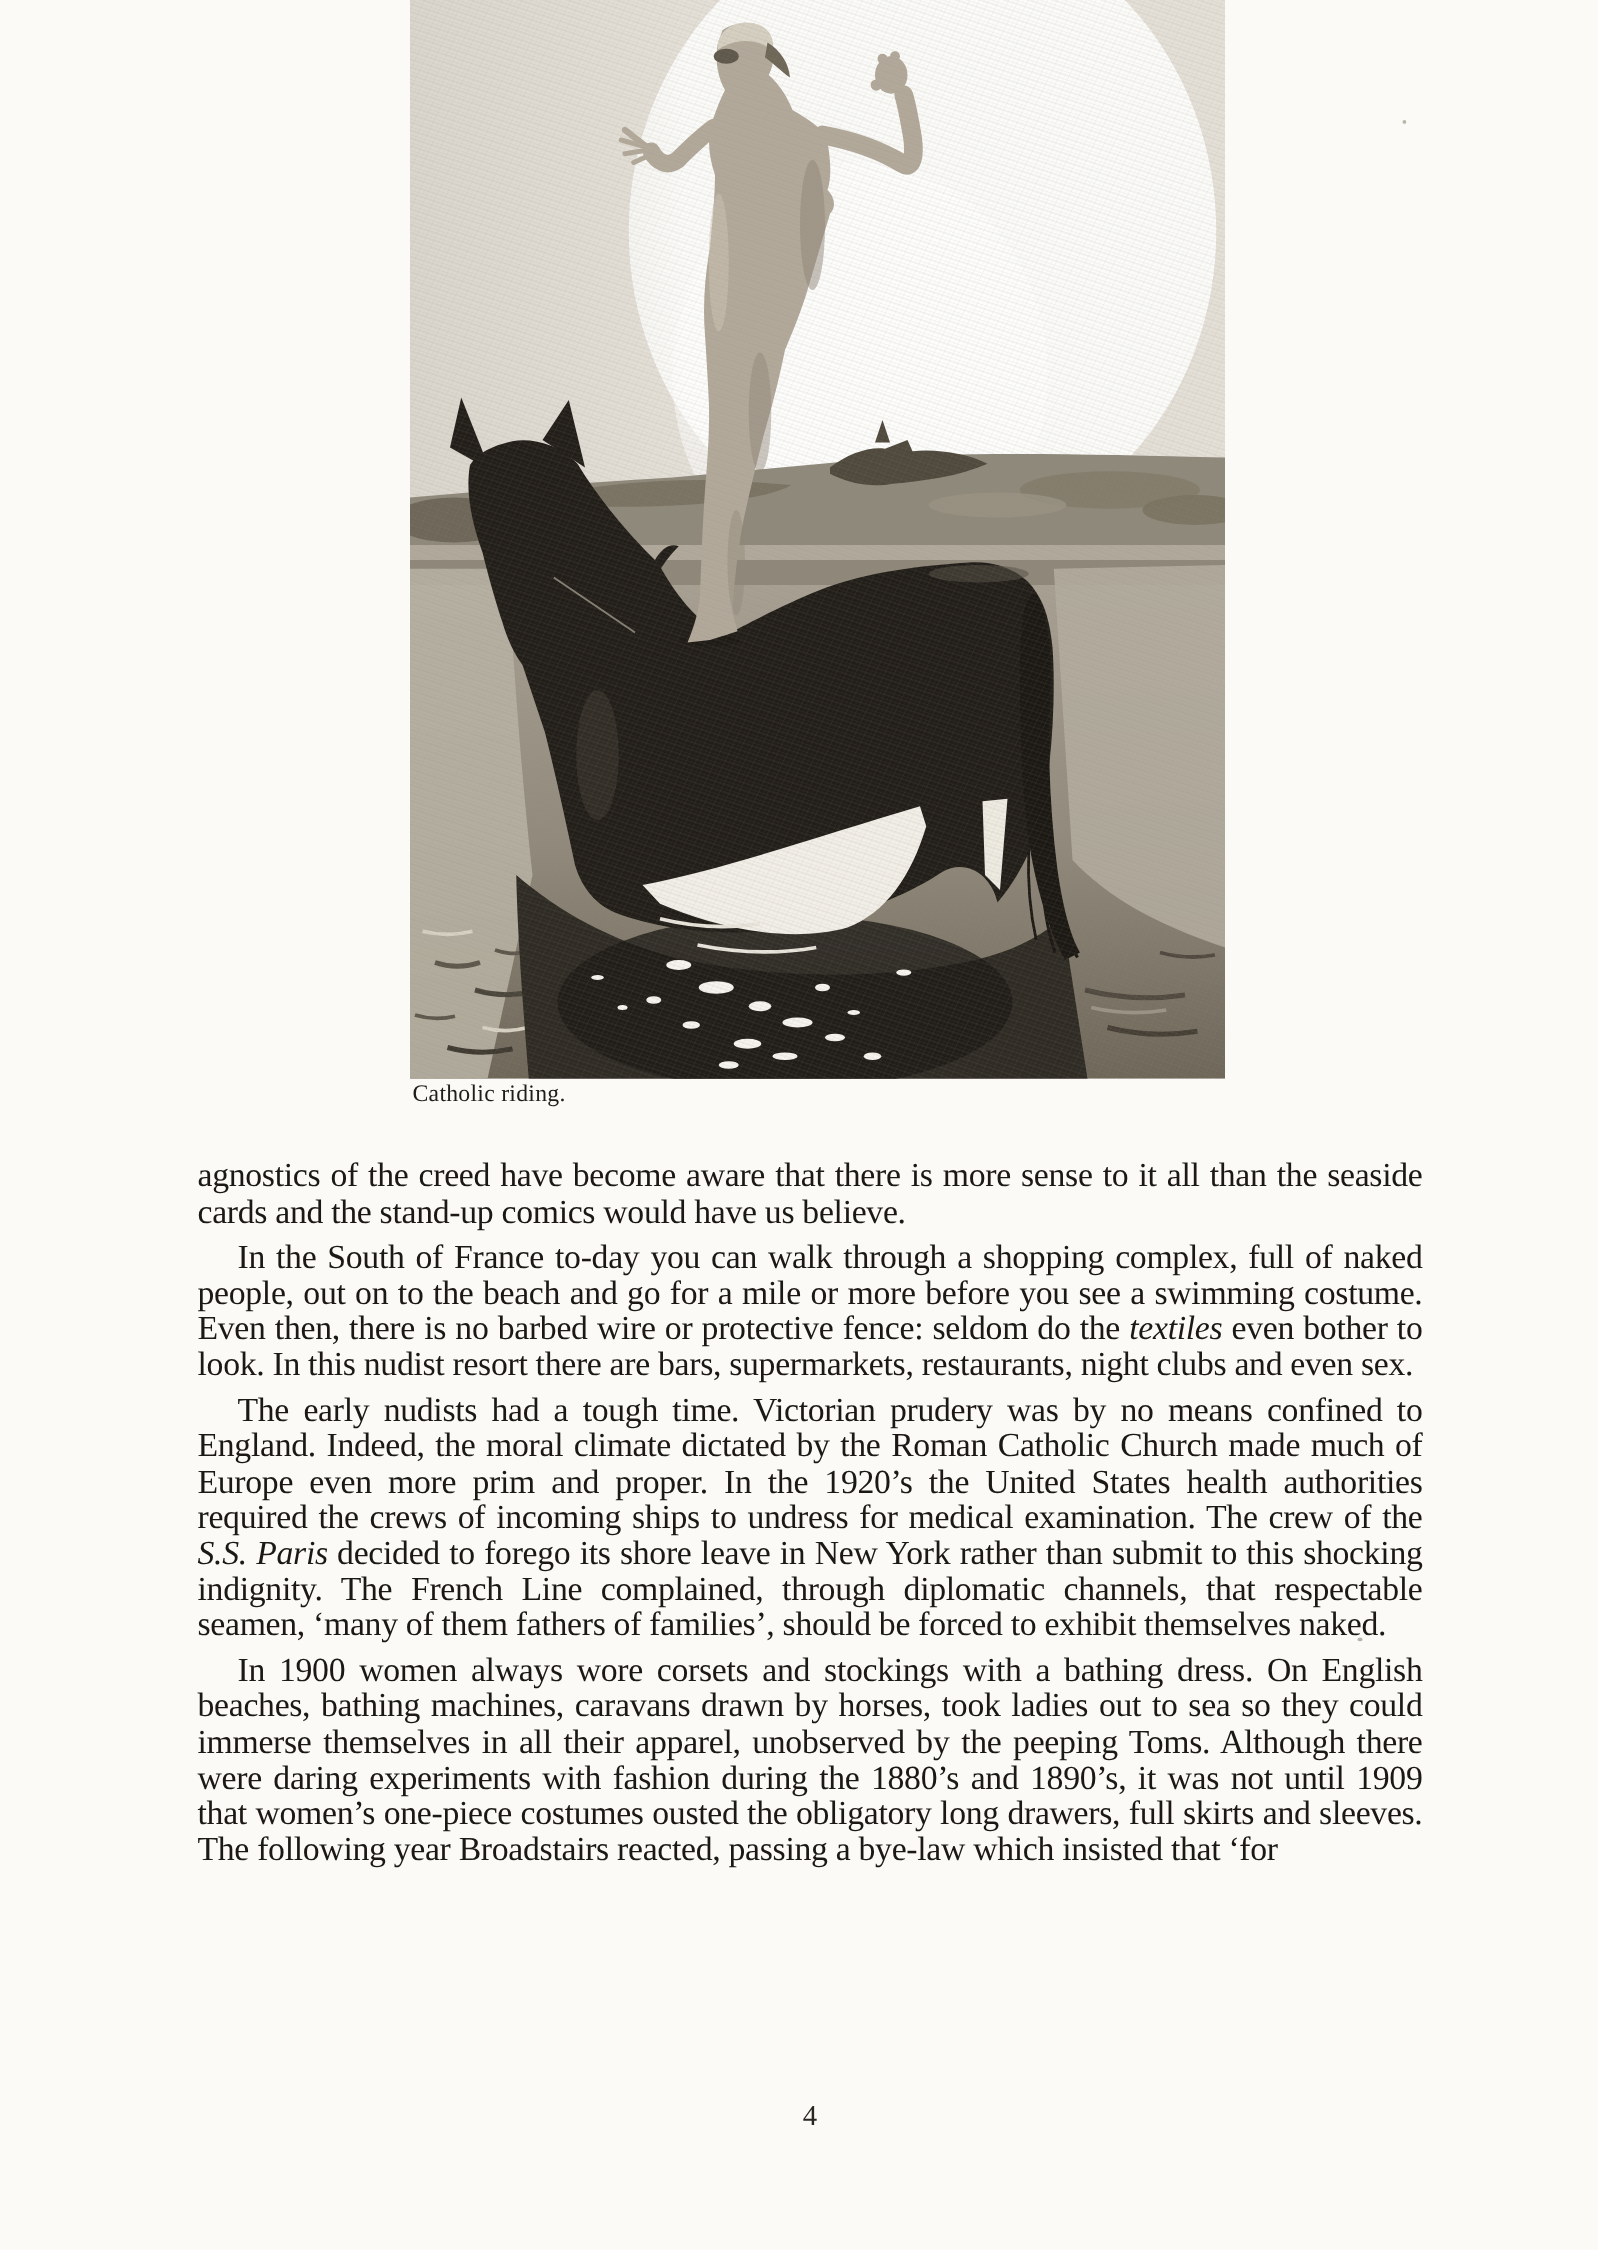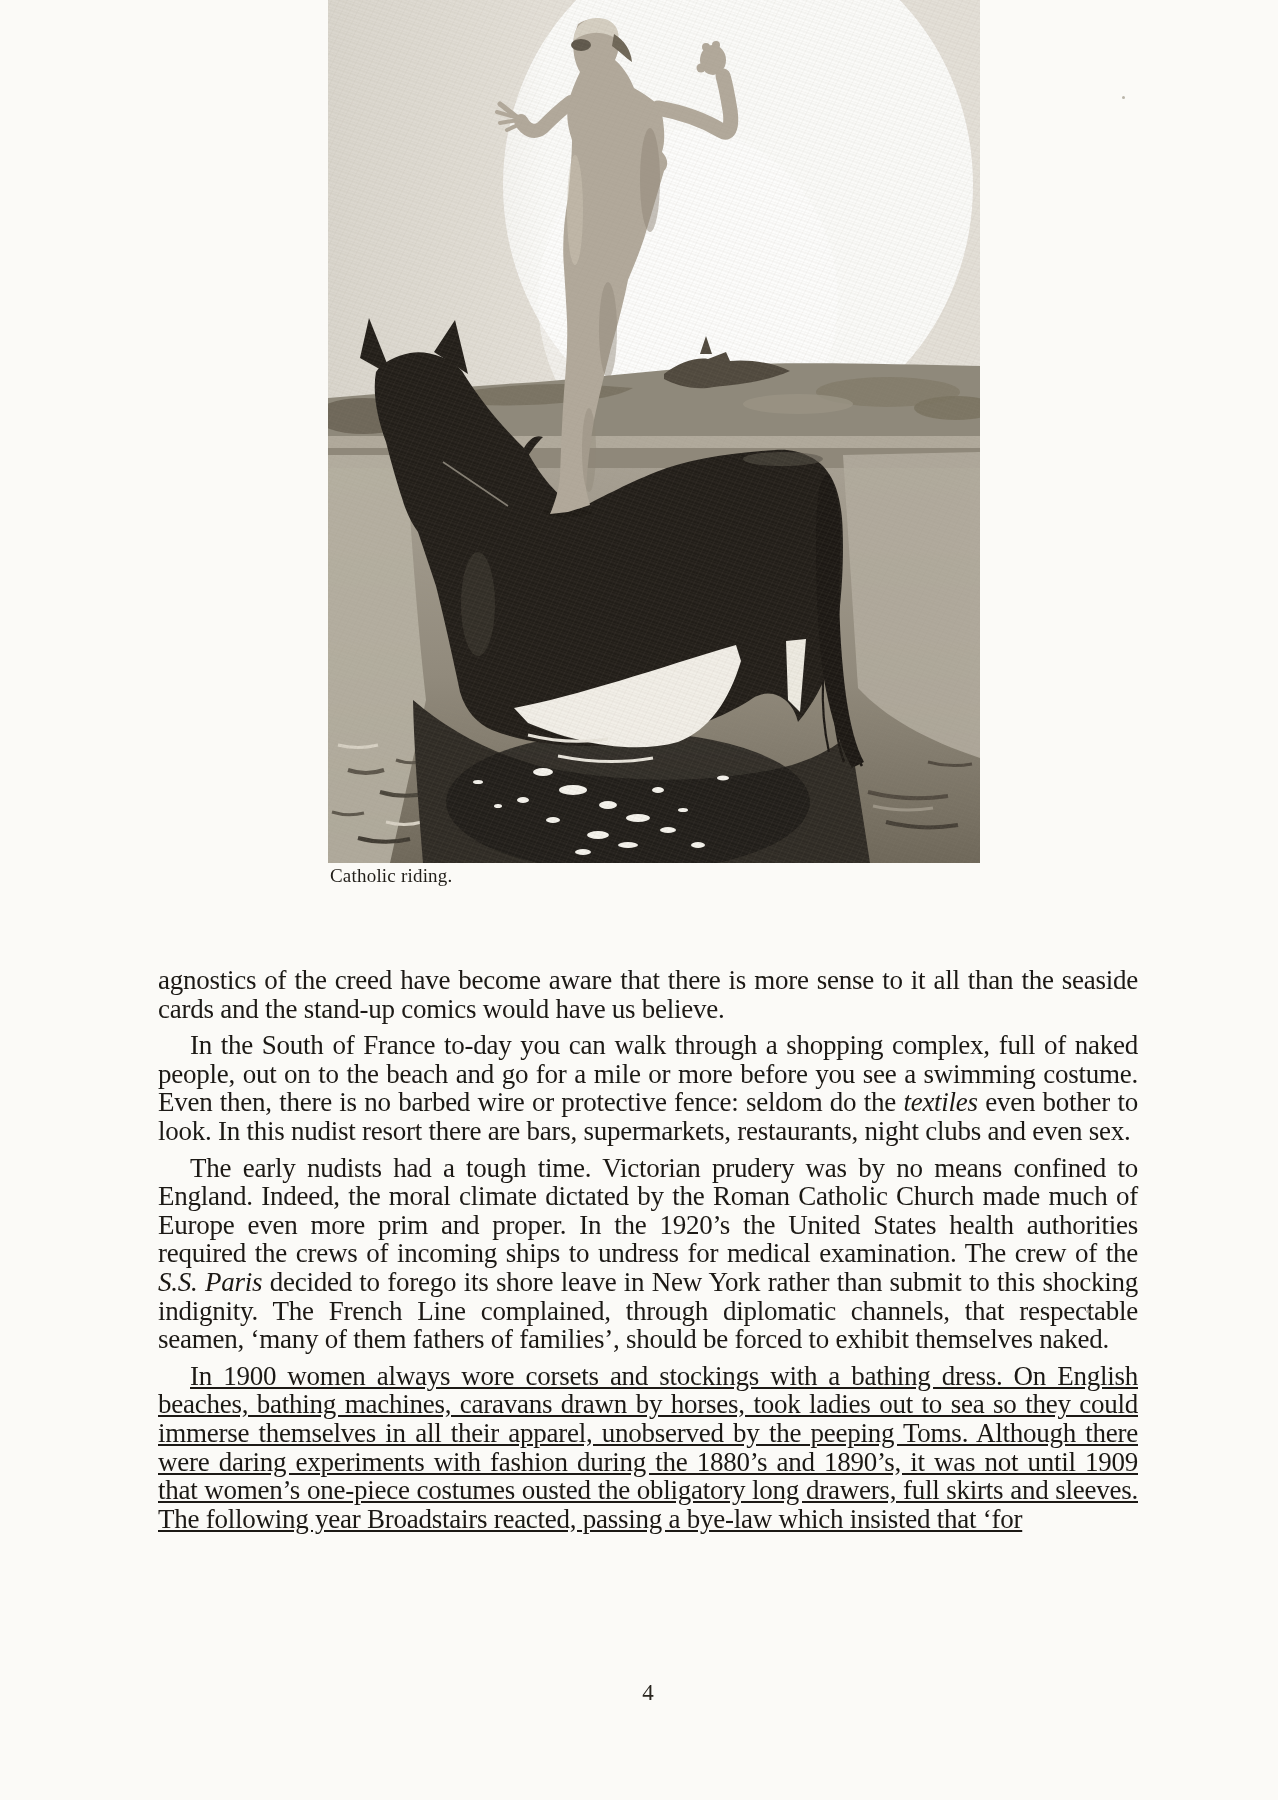--- a/index.html
+++ b/index.html
@@ -14,28 +14,28 @@
   .photo{
     position:absolute;left:328px;top:0;width:652px;height:863px;
     margin:0;padding:0;
   }
   .photo svg{display:block;width:652px;height:863px;}
   .caption{
     position:absolute;left:330px;top:864px;
     font-size:19px;line-height:24px;letter-spacing:.2px;color:#211e19;
   }
   .textblock{
-    position:absolute;left:158px;top:926px;width:980px;margin-top:40px;
+    position:absolute;left:158px;top:926px;width:980px;
   }
   .para{
     font-size:27px;line-height:28.6px;letter-spacing:-0.25px;
     text-align:justify;margin:0 0 8px 0;color:#1c1915;
   }
   .para.indent{text-indent:32px;}
-  .para:last-child{margin-bottom:0;text-decoration:underline;}
+  .para:last-child{margin-bottom:0;}
   .pagenum{
     position:absolute;left:158px;top:1680px;width:980px;
     text-align:center;font-size:23px;color:#2a2620;
   }
   .fleck{position:absolute;border-radius:50%;background:#b9b4a9;}
 </style>
 </head>
 <body>
 
 <div class="page">

